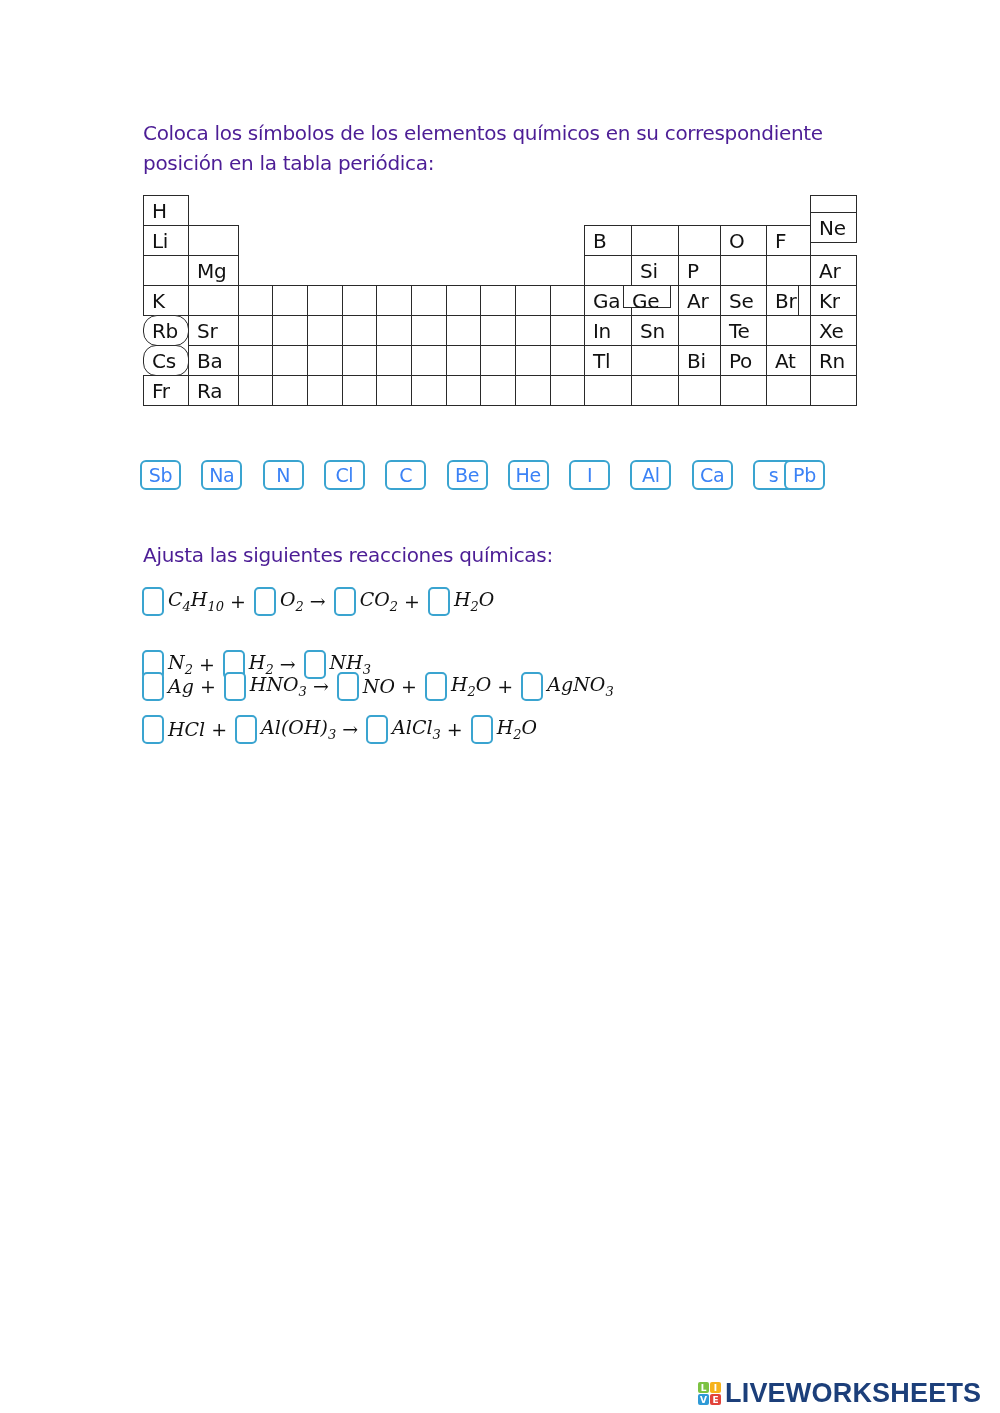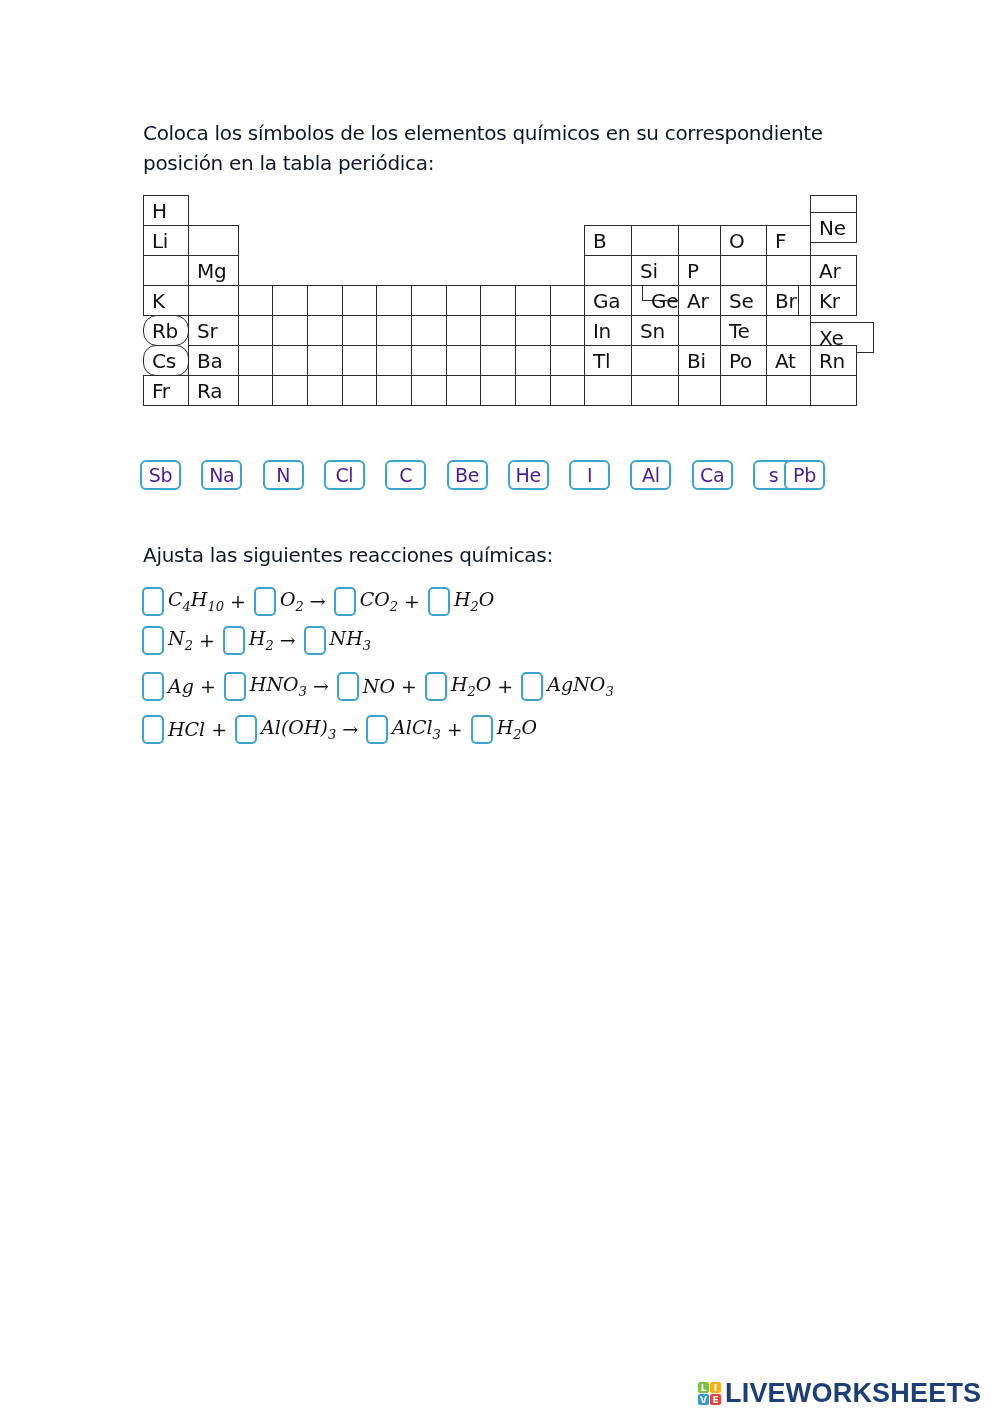--- a/index.html
+++ b/index.html
@@ -1,26 +1,26 @@
 <!DOCTYPE html>
 <html><head>
 <meta charset="utf-8">
 <style>
   html, body { margin:0; padding:0; }
   body { width:1000px; height:1413px; background:#ffffff; position:relative; overflow:hidden;
          font-family:"DejaVu Sans", sans-serif; color:#111; }
   .hand { font-family:"DejaVu Sans", sans-serif; letter-spacing:-0.3px; }
-  .instr { position:absolute; left:143px; font-size:20px; line-height:30px; color:#0f172a; margin:0; font-weight:normal; }
+  .instr { position:absolute; left:143px; font-size:20px; line-height:30px; color:#4c1d95; margin:0; font-weight:normal; }
   #instr1 { top:118px; width:730px; }
   #instr2 { top:540px; }
   .cell { position:absolute; box-sizing:border-box; border:1px solid #2a2a2a; background:#fff; }
   .cell span { position:absolute; left:8px; top:2px; font-size:20px; line-height:26px; color:#111; }
   .drag { position:absolute; top:460px; width:41px; height:30px; box-sizing:border-box;
           border:2px solid #3aa4d0; border-radius:6px; background:#fff;
-          display:flex; align-items:center; justify-content:center; font-size:19px; color:#4c1d95; cursor:grab; }
+          display:flex; align-items:center; justify-content:center; font-size:19px; color:#3b82f6; cursor:grab; }
   .eq { position:absolute; left:140px; height:34px; display:flex; align-items:center;
         font-family:"DejaVu Serif", serif; font-style:italic; font-size:19px; color:#111; white-space:nowrap; }
   .box { display:inline-block; width:22px; height:29px; box-sizing:border-box; border:2px solid #3aa4d0;
          border-radius:5px; background:#fff; margin:0 4px 0 2px; vertical-align:middle; }
   .eq sub { font-size:13px; font-style:italic; }
   .op { font-style:normal; margin:0 6px; }
   .brand { position:absolute; left:698px; top:1378px; display:flex; align-items:center; }
   .logo { display:grid; grid-template-columns:11px 11px; grid-template-rows:11px 11px; gap:1px; margin-right:4px; }
   .logo div { font-size:9px; font-weight:bold; color:#fff; display:flex; align-items:center; justify-content:center; border-radius:2px; }
   .brand-text { font-family:"Liberation Sans", sans-serif; font-weight:bold; font-size:27px; color:#1c3f7a; letter-spacing:0.2px; }
@@ -117,21 +117,21 @@
     </div>
     <div class="cell" style="left: 515px; top: 285px; width: 36px; height: 31px;">
       <span class="hand"></span>
     </div>
     <div class="cell" style="left: 550px; top: 285px; width: 35px; height: 31px;">
       <span class="hand"></span>
     </div>
     <div class="cell" style="left: 584px; top: 285px; width: 48px; height: 31px;">
       <span class="hand">Ga</span>
     </div>
-    <div class="cell" style="left: 642px; top: 285px; width: 48px; height: 16px;">
+    <div class="cell" style="left: 623px; top: 285px; width: 48px; height: 23px;">
       <span class="hand">Ge</span>
     </div>
     <div class="cell" style="left: 678px; top: 285px; width: 43px; height: 31px;">
       <span class="hand">Ar</span>
     </div>
     <div class="cell" style="left: 720px; top: 285px; width: 47px; height: 31px;">
       <span class="hand">Se</span>
     </div>
     <div class="cell" style="left: 766px; top: 285px; width: 33px; height: 31px;">
       <span class="hand">Br</span>
@@ -183,21 +183,21 @@
     </div>
     <div class="cell" style="left: 678px; top: 315px; width: 43px; height: 31px;">
       <span class="hand"></span>
     </div>
     <div class="cell" style="left: 720px; top: 315px; width: 47px; height: 31px;">
       <span class="hand">Te</span>
     </div>
     <div class="cell" style="left: 766px; top: 315px; width: 45px; height: 31px;">
       <span class="hand"></span>
     </div>
-    <div class="cell" style="left: 810px; top: 322px; width: 64px; height: 31px;">
+    <div class="cell" style="left: 810px; top: 315px; width: 47px; height: 31px;">
       <span class="hand">Xe</span>
     </div>
     <div class="cell" style="left: 143px; top: 345px; width: 46px; height: 31px; border-radius: 13px;">
       <span class="hand">Cs</span>
     </div>
     <div class="cell" style="left: 188px; top: 345px; width: 51px; height: 31px;">
       <span class="hand">Ba</span>
     </div>
     <div class="cell" style="left: 238px; top: 345px; width: 35px; height: 31px;">
       <span class="hand"></span>
@@ -327,21 +327,21 @@
       <span class="op">+</span>
       <span class="box"></span>
       <span><span>O</span><sub>2</sub></span>
       <span class="op">→</span>
       <span class="box"></span>
       <span><span>CO</span><sub>2</sub></span>
       <span class="op">+</span>
       <span class="box"></span>
       <span><span>H</span><sub>2</sub><span>O</span></span>
     </div>
-    <div class="eq" style="top: 623px;">
+    <div class="eq" style="top: 647px;">
       <span class="box"></span>
       <span><span>N</span><sub>2</sub></span>
       <span class="op">+</span>
       <span class="box"></span>
       <span><span>H</span><sub>2</sub></span>
       <span class="op">→</span>
       <span class="box"></span>
       <span><span>NH</span><sub>3</sub></span>
     </div>
     <div class="eq" style="top: 669px;">

